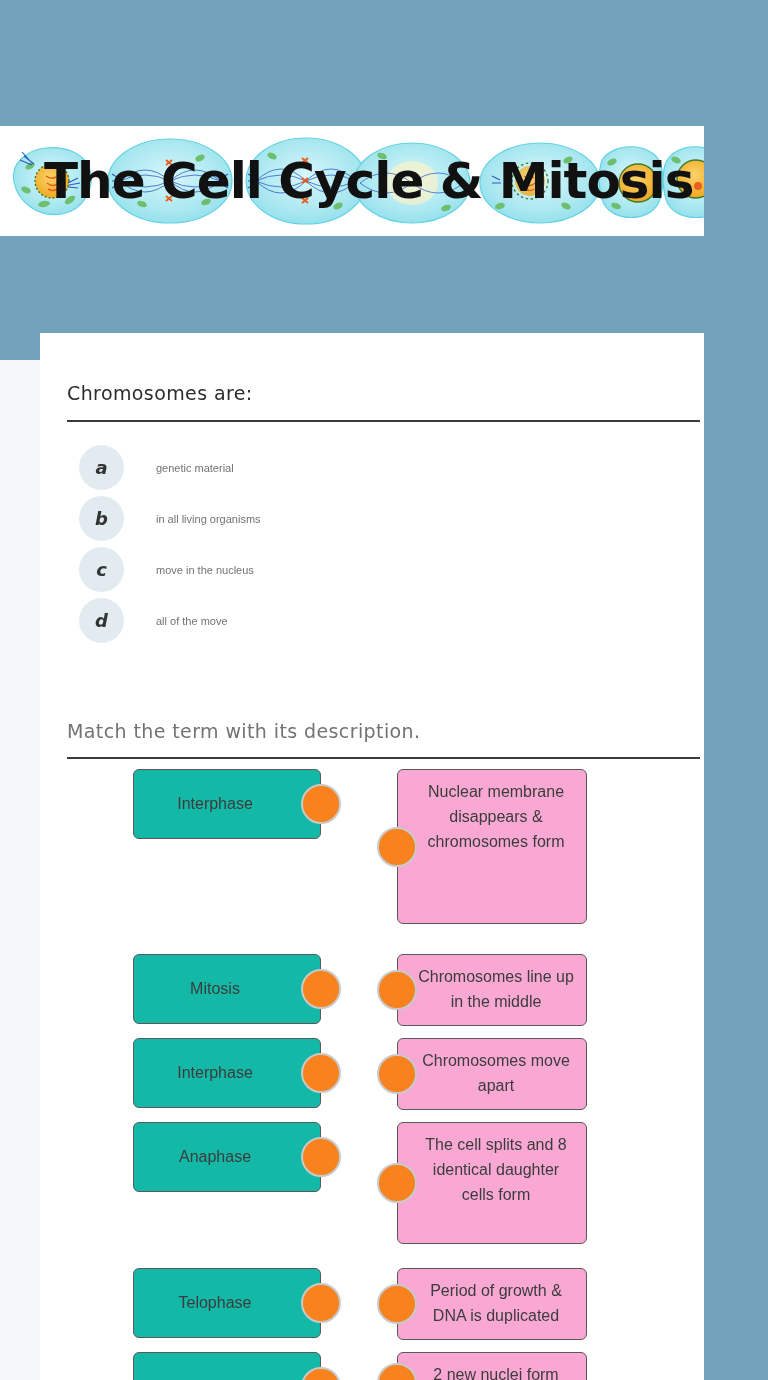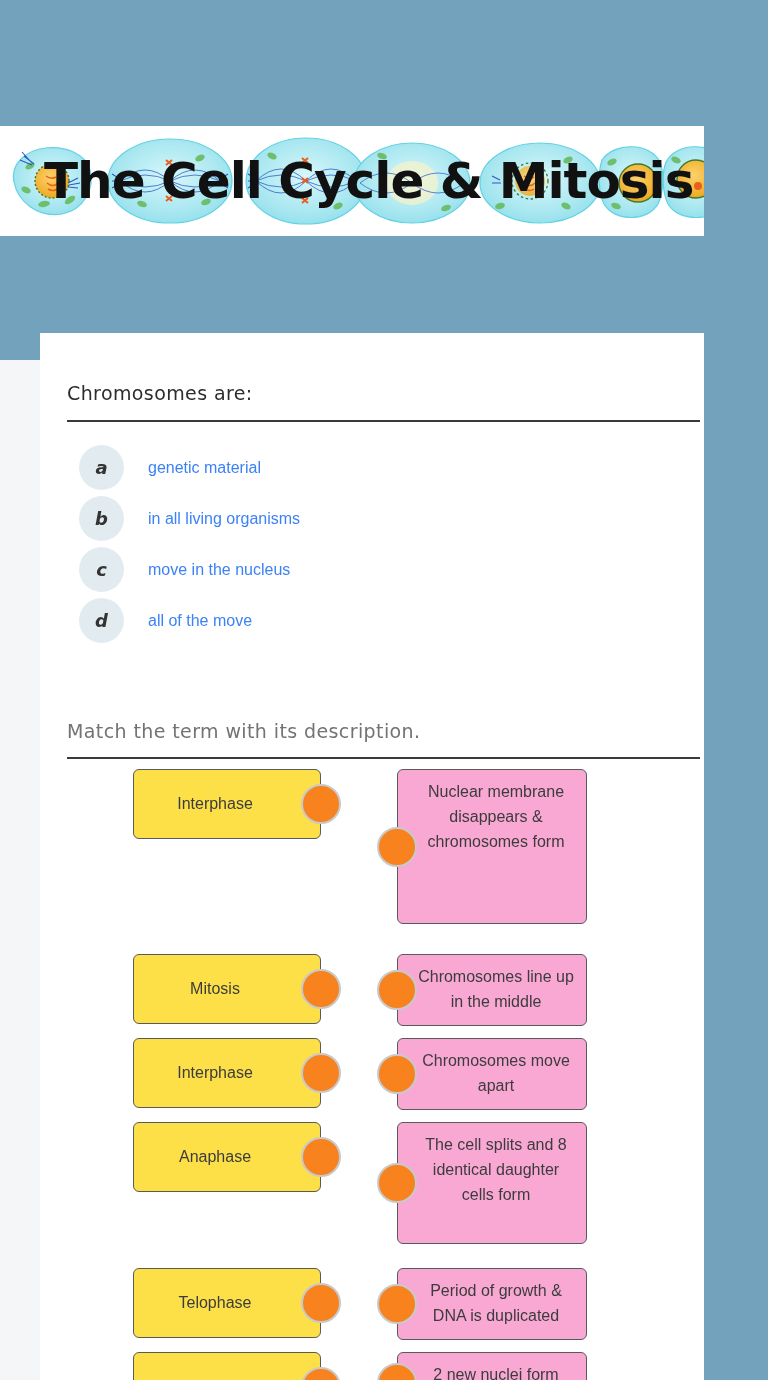--- a/index.html
+++ b/index.html
@@ -75,23 +75,23 @@
     display: flex;
     align-items: center;
     justify-content: center;
     font-family: "DejaVu Sans", sans-serif;
     font-size: 18px;
     font-style: italic;
     font-weight: 600;
     color: #333;
   }
   .choice-text {
-    margin-left: 24px;
-    font-size: 16px;
-    color: #3b82f6;
+    margin-left: 32px;
+    font-size: 11px;
+    color: #737373;
   }
 
   
   .m-block { padding: 0 27px; margin-top: 56px; }
   .m-title {
     font-family: "DejaVu Sans", sans-serif;
     font-size: 19px;
     color: #737373;
     letter-spacing: .4px;
     padding-bottom: 15px;
@@ -127,21 +127,21 @@
     flex: 0 0 300px;
   }
 
   .term-box {
     position: relative;
     width: 188px;
     margin-left: 66px;
     min-height: 70px;
     border: 1px solid #5a5a5a;
     border-radius: 6px;
-    background: #fde047;
+    background: #14b8a6;
     display: flex;
     align-items: center;
     justify-content: center;
     text-align: center;
     padding: 8px 34px 8px 10px;
     font-size: 16px;
     color: #3c3c3c;
     line-height: 1.45;
   }
   .desc-box {

